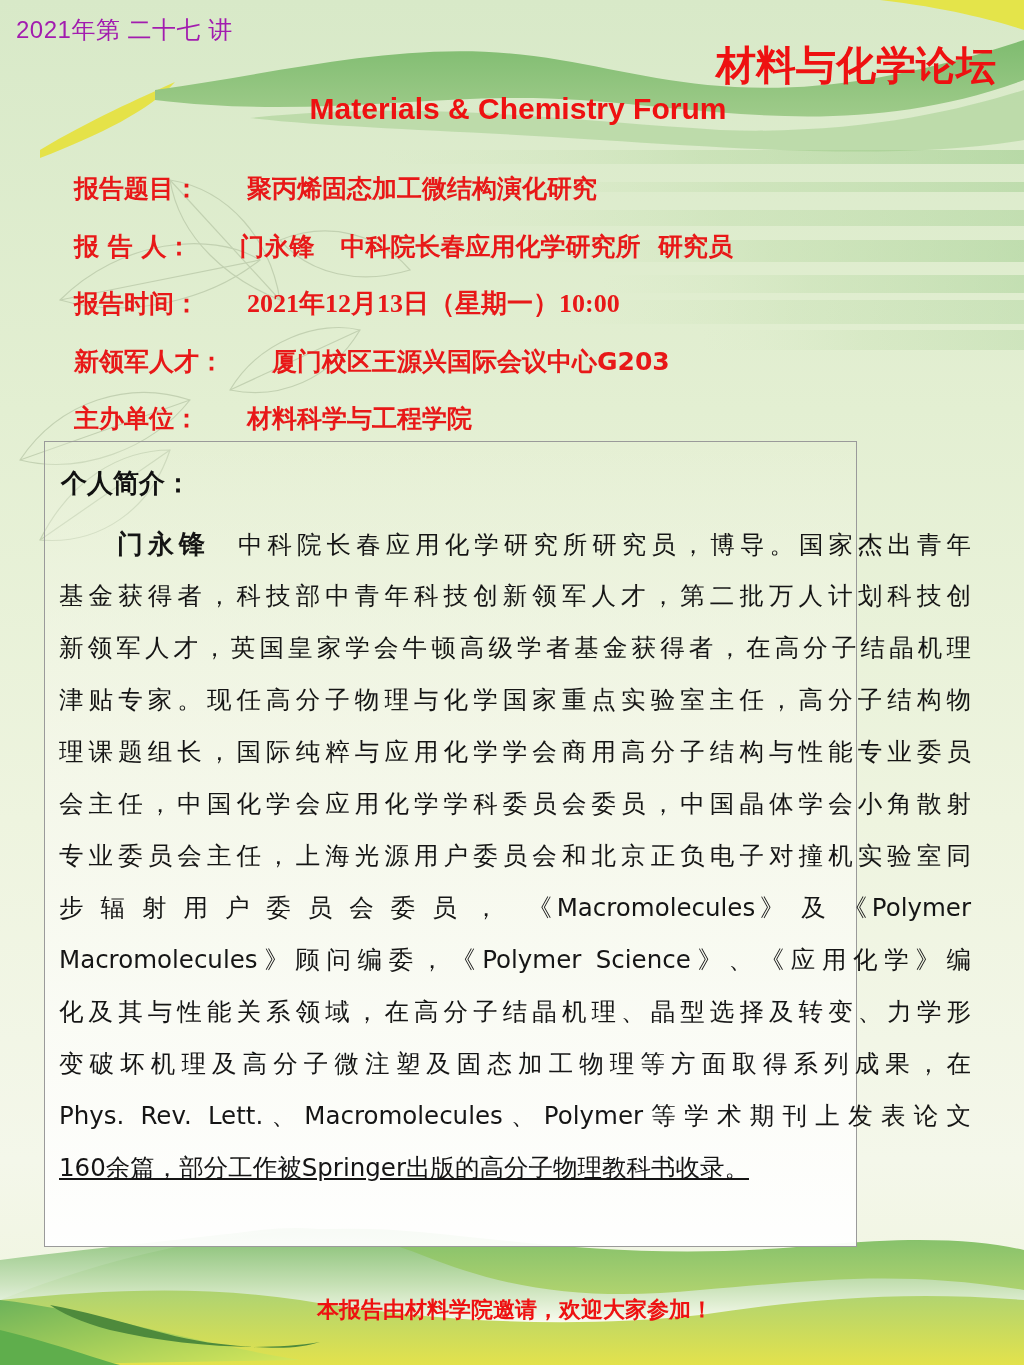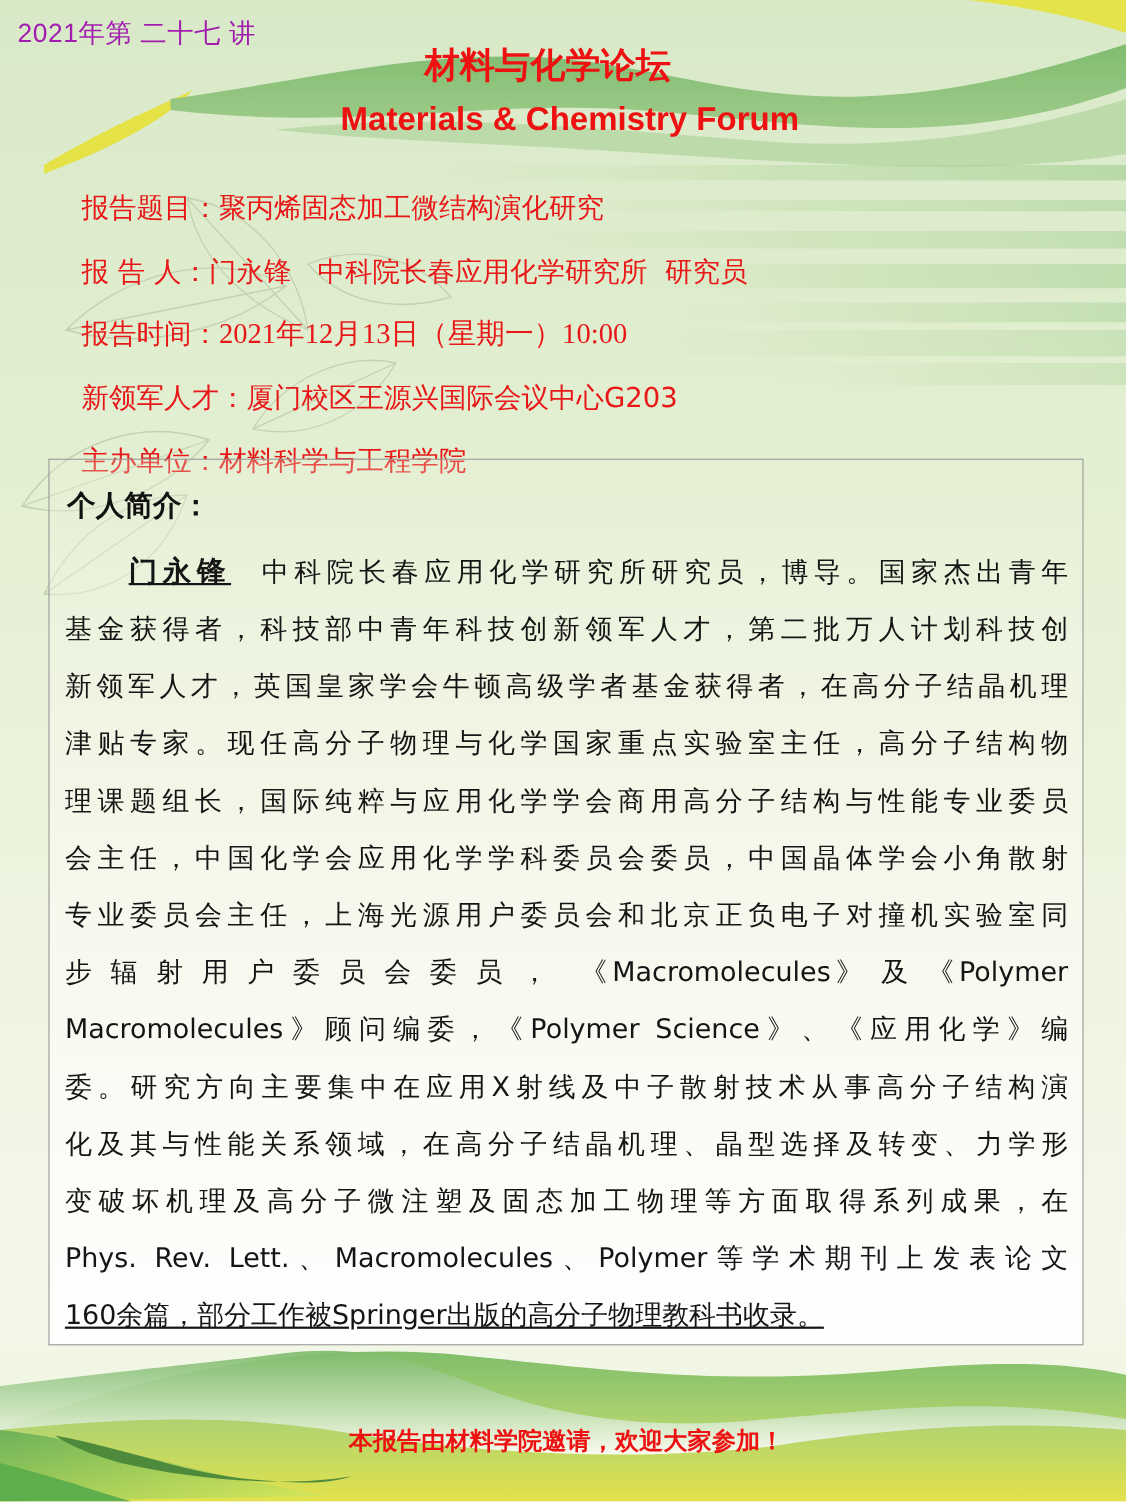--- a/index.html
+++ b/index.html
@@ -10,55 +10,56 @@
     font-family: "DejaVu Sans", sans-serif;
   }
   .bg-layer { position: absolute; left: 0; top: 0; width: 1024px; height: 1365px; pointer-events: none; }
 
   .series-label {
     position: absolute; left: 16px; top: 14px;
     font-family: "Liberation Sans", sans-serif;
     font-size: 24px; color: #a21caf; letter-spacing: 0.5px;
   }
   .title-cn {
-    position: absolute; left: 0; width: 996px; top: 38px; text-align: center;
+    position: absolute; left: 0; width: 996px; top: 38px; text-align: right;
     font-family: "DejaVu Sans", sans-serif; font-weight: bold;
-    font-size: 32px; color: #ee1111; padding-left: 0px;
+    font-size: 40px; color: #ee1111; padding-left: 0px;
   }
   .title-en {
     position: absolute; left: 0; width: 1036px; top: 92px; text-align: center;
     font-family: "Liberation Sans", sans-serif; font-weight: bold;
     font-size: 30px; color: #ee1111;
   }
   .info { position: absolute; left: 74px; top: 160px; }
   .info-row {
     height: 57.5px; display: flex; align-items: center;
-    font-size: 25px; font-weight: normal; color: #e81818;
+    font-size: 25px; font-weight: bold; color: #e81818;
     font-family: "DejaVu Sans", sans-serif;
+    gap: 48px;
   }
   .info-row .lbl { white-space: pre; }
   .info-row .val.serif { font-family: "Liberation Serif", serif; font-size: 26px; }
 
   .bio-box {
-    position: absolute; left: 44px; top: 417px; width: 941px; height: 806px;
+    position: absolute; left: 44px; top: 441px; width: 813px; height: 806px;
     border: 1px solid #9a9a9a;
     background: linear-gradient(180deg, rgba(232,240,214,0.25) 0%, rgba(246,248,236,0.75) 40%, rgba(255,255,255,0.95) 100%);
   }
   .bio-heading {
     position: absolute; left: 16px; top: 24px;
     font-size: 26px; font-weight: bold; color: #111;
   }
   .bio-text {
     position: absolute; left: 14px; top: 76px; width: 912px;
     font-size: 24.5px; line-height: 52px; color: #151515;
     text-align: justify; text-align-last: left;
   }
   .bio-line { display: block; height: 52px; white-space: nowrap; text-align-last: justify; text-align: justify; }
   .bio-line.last { text-align-last: left; text-decoration: underline; }
-  .bio-name { font-weight: bold; font-size: 26px; margin-left: 58px; margin-right: 28px; text-decoration: underline; }
+  .bio-name { font-weight: bold; font-size: 26px; margin-left: 58px; margin-right: 28px; }
 
   .footer-note {
     position: absolute; left: 0; width: 1030px; top: 1295px; text-align: center;
     font-size: 22px; font-weight: bold; color: #ee1111;
   }
 </style>
 </head>
 <body>
 
 <svg class="bg-layer" viewBox="0 0 1024 1365" preserveAspectRatio="none">
@@ -156,21 +157,20 @@
   <div class="bio-text">
     <span class="bio-line"><span class="bio-name">门永锋</span><span>中科院长春应用化学研究所研究员，博导。国家杰出青年</span></span>
     <span class="bio-line">基金获得者，科技部中青年科技创新领军人才，第二批万人计划科技创</span>
     <span class="bio-line">新领军人才，英国皇家学会牛顿高级学者基金获得者，在高分子结晶机理</span>
     <span class="bio-line">津贴专家。现任高分子物理与化学国家重点实验室主任，高分子结构物</span>
     <span class="bio-line">理课题组长，国际纯粹与应用化学学会商用高分子结构与性能专业委员</span>
     <span class="bio-line">会主任，中国化学会应用化学学科委员会委员，中国晶体学会小角散射</span>
     <span class="bio-line">专业委员会主任，上海光源用户委员会和北京正负电子对撞机实验室同</span>
     <span class="bio-line" style="white-space:pre">步 辐 射 用 户 委 员 会 委 员 ，  《Macromolecules》 及 《Polymer</span>
     <span class="bio-line">Macromolecules》顾问编委，《Polymer Science》、《应用化学》编</span>
-    <span class="bio-line">委。研究方向主要集中在应用X射线及中子散射技术从事高分子结构演</span>
     <span class="bio-line">化及其与性能关系领域，在高分子结晶机理、晶型选择及转变、力学形</span>
     <span class="bio-line">变破坏机理及高分子微注塑及固态加工物理等方面取得系列成果，在</span>
     <span class="bio-line">Phys. Rev. Lett.、Macromolecules、Polymer等学术期刊上发表论文</span>
     <span class="bio-line last">160余篇，部分工作被Springer出版的高分子物理教科书收录。</span>
   </div>
 </div>
 
 <div class="footer-note">本报告由材料学院邀请，欢迎大家参加！</div>
 
 </body></html>

